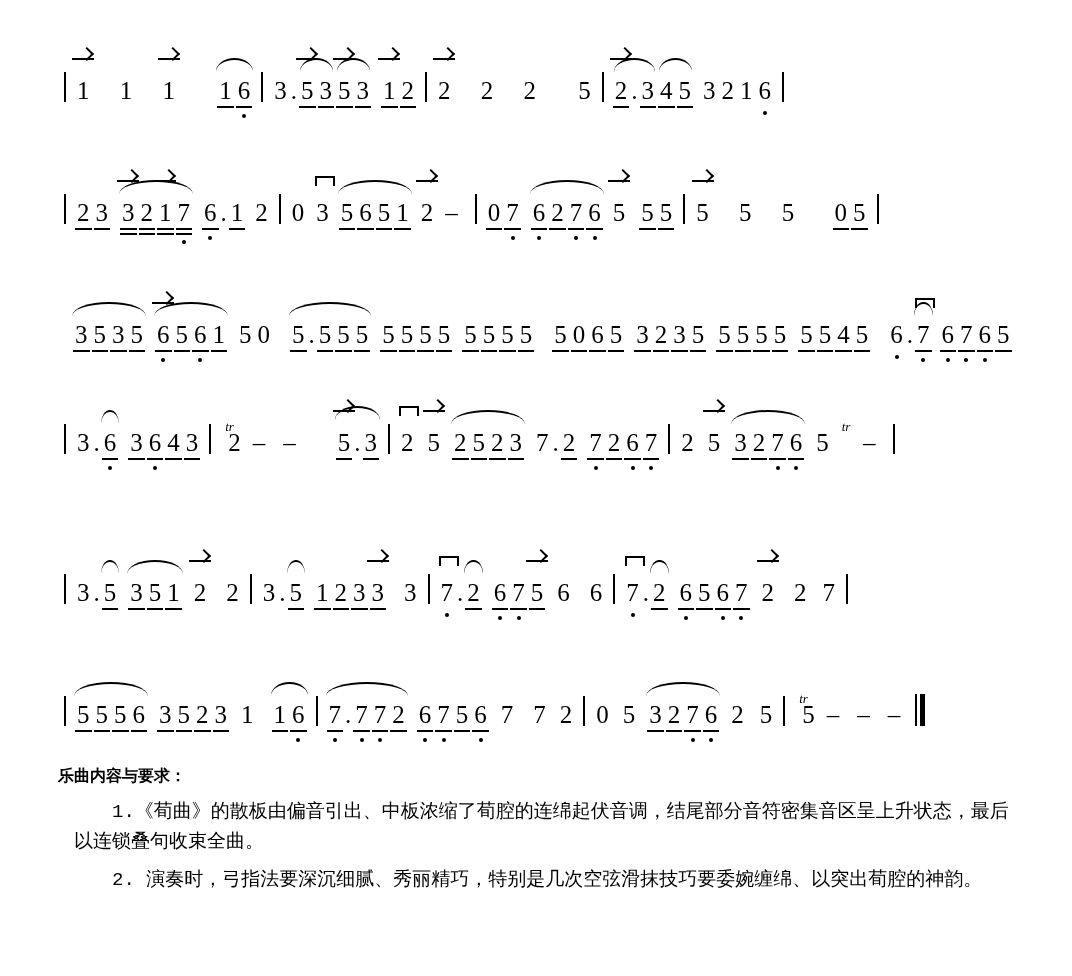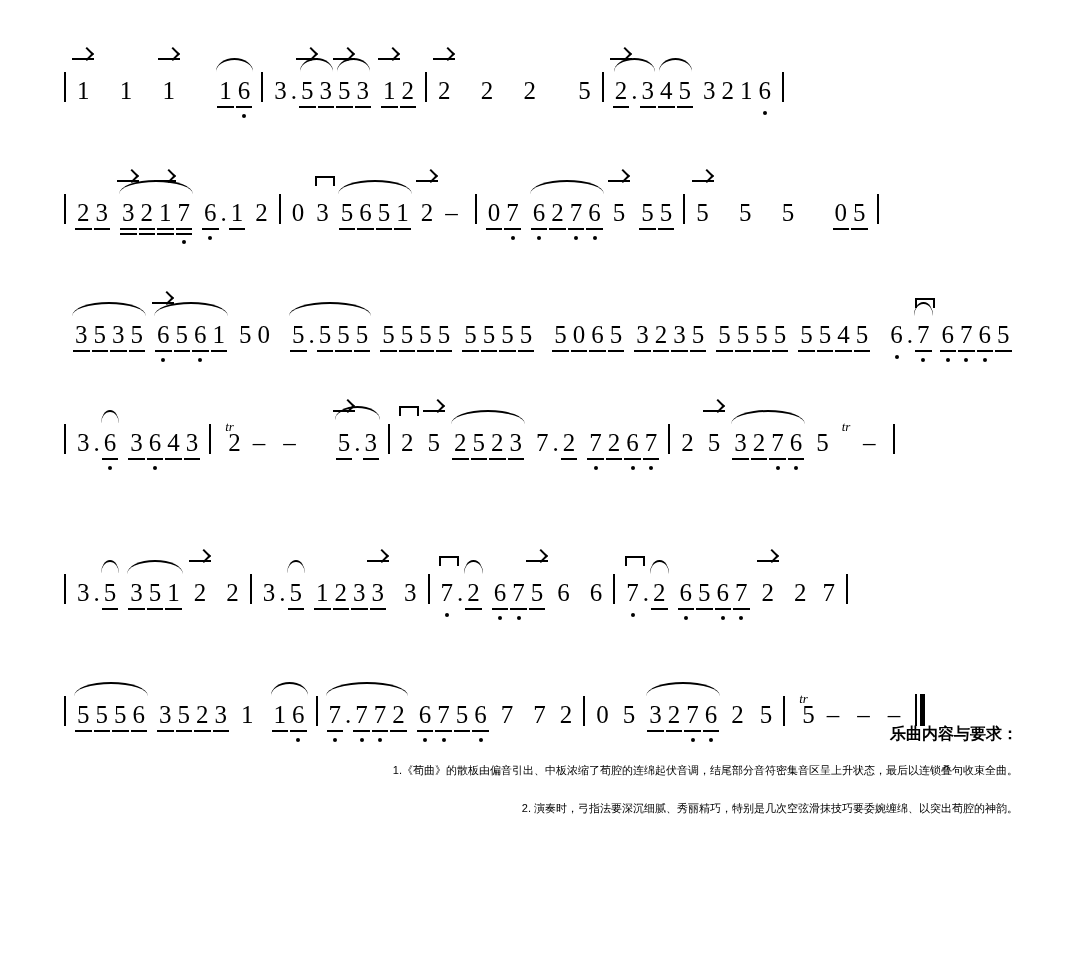--- a/index.html
+++ b/index.html
@@ -169,33 +169,32 @@
   .grp {
     position: relative;
     display: inline-flex;
     align-items: flex-end;
   }
 
   
   #notes {
     position: absolute;
     left: 58px;
-    top: 724px;
+    top: 766px;
     width: 960px;
-    font-family: Liberation Sans, sans-serif;
-    text-align: right;
+    font-family: Liberation Mono, monospace;
   }
   #notes .head {
     font-weight: bold;
     font-size: 16px;
     margin-bottom: 10px;
   }
   #notes p {
-    margin: 0 0 8px 8px;
-    font-size: 11px;
+    margin: 0 0 8px 16px;
+    font-size: 19px;
     line-height: 30px;
     text-indent: 2em;
   }
 </style>
 </head>
 <body>
 
 <div id="sheet">
 
   <div class="staff-line" style="top:48px">

